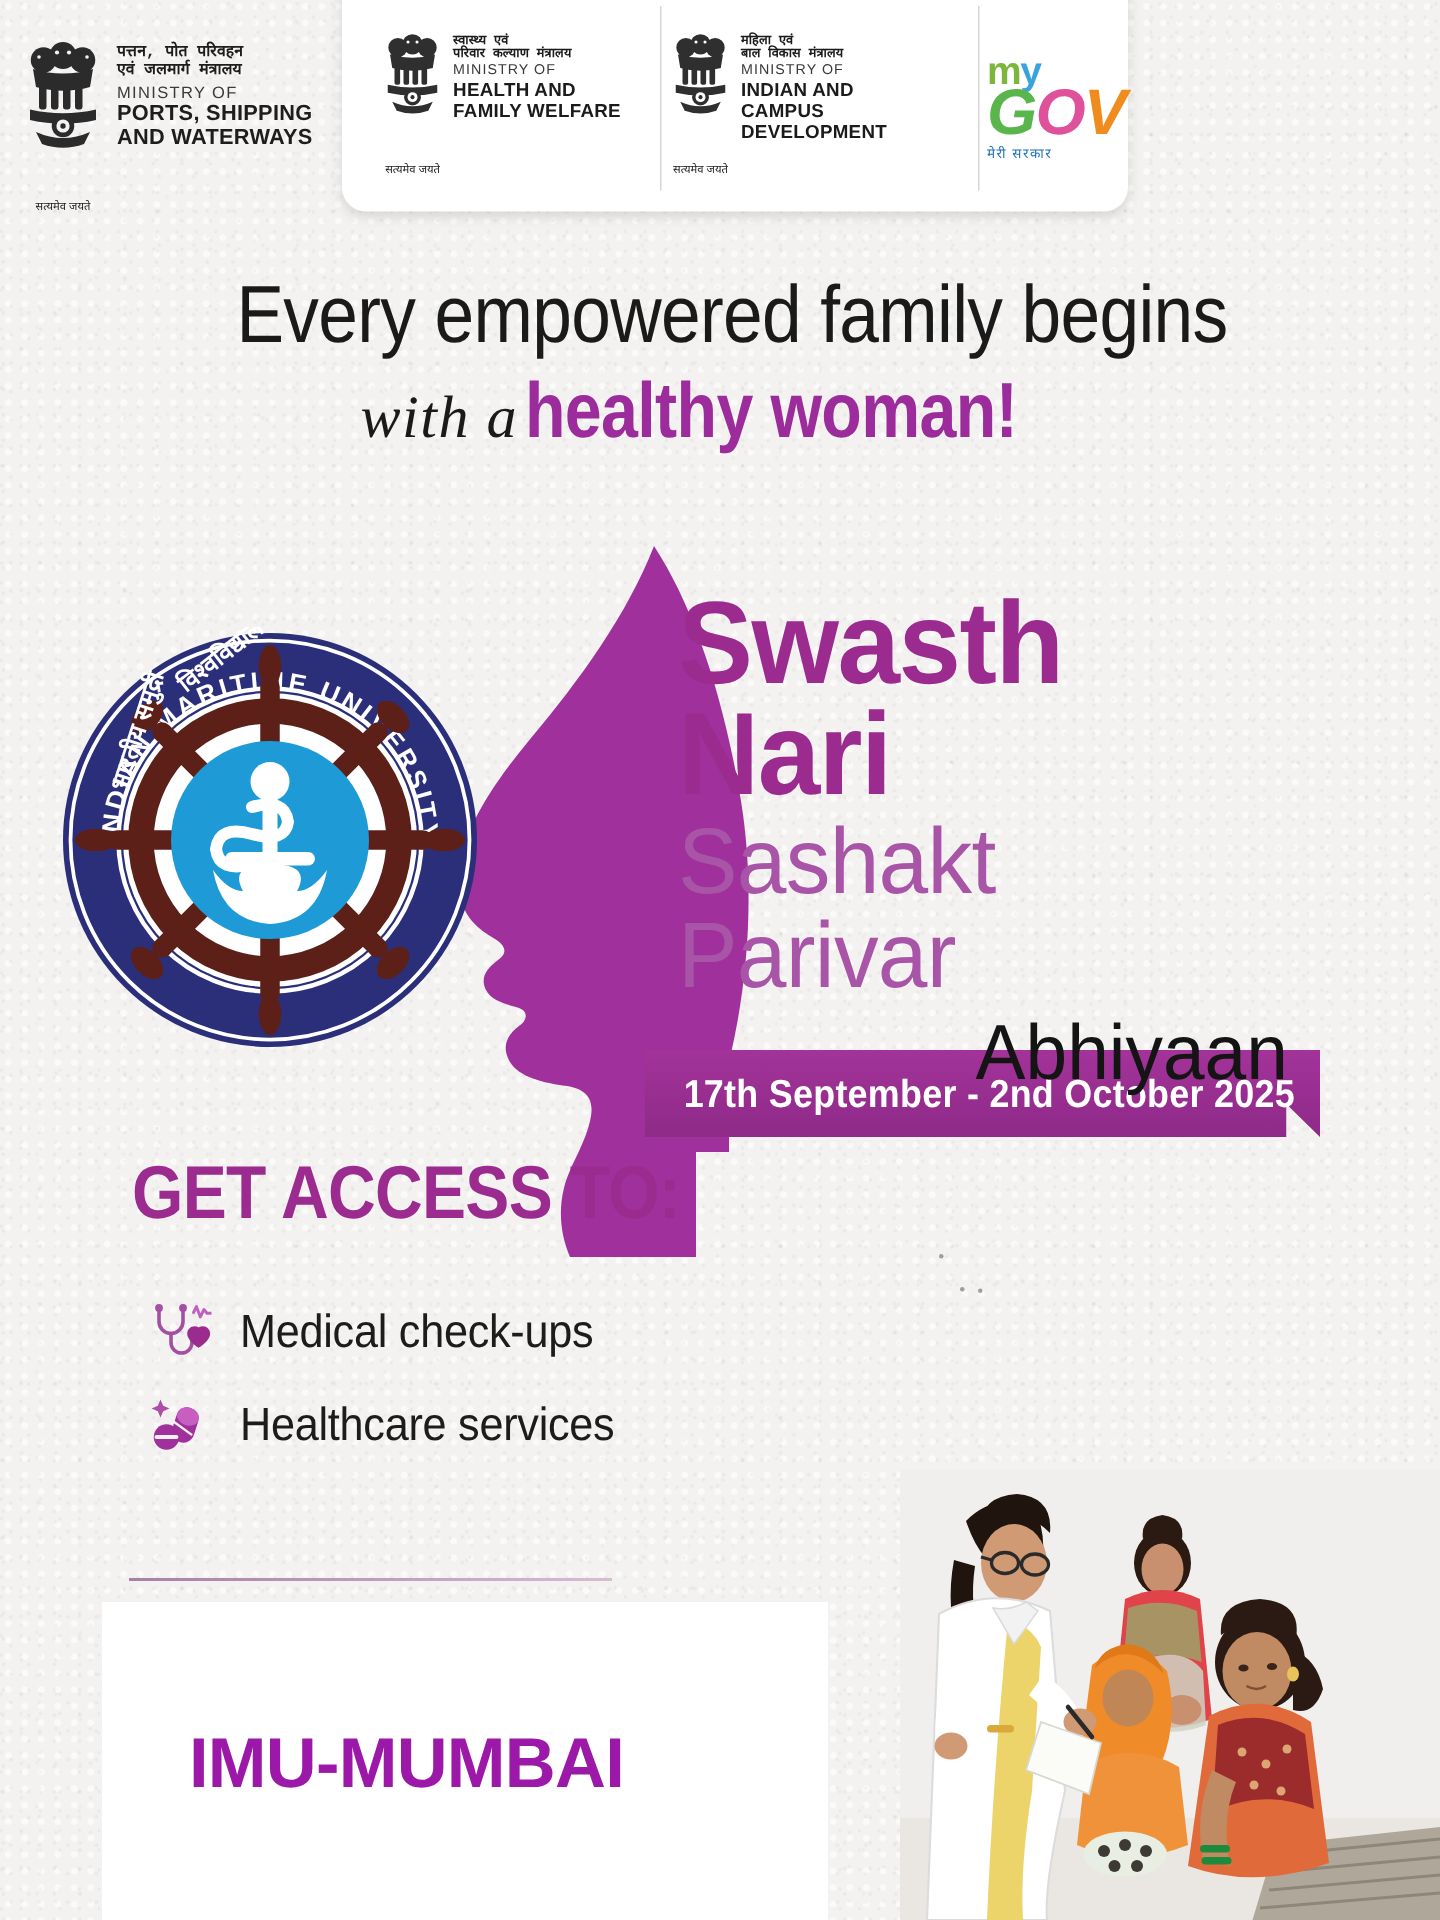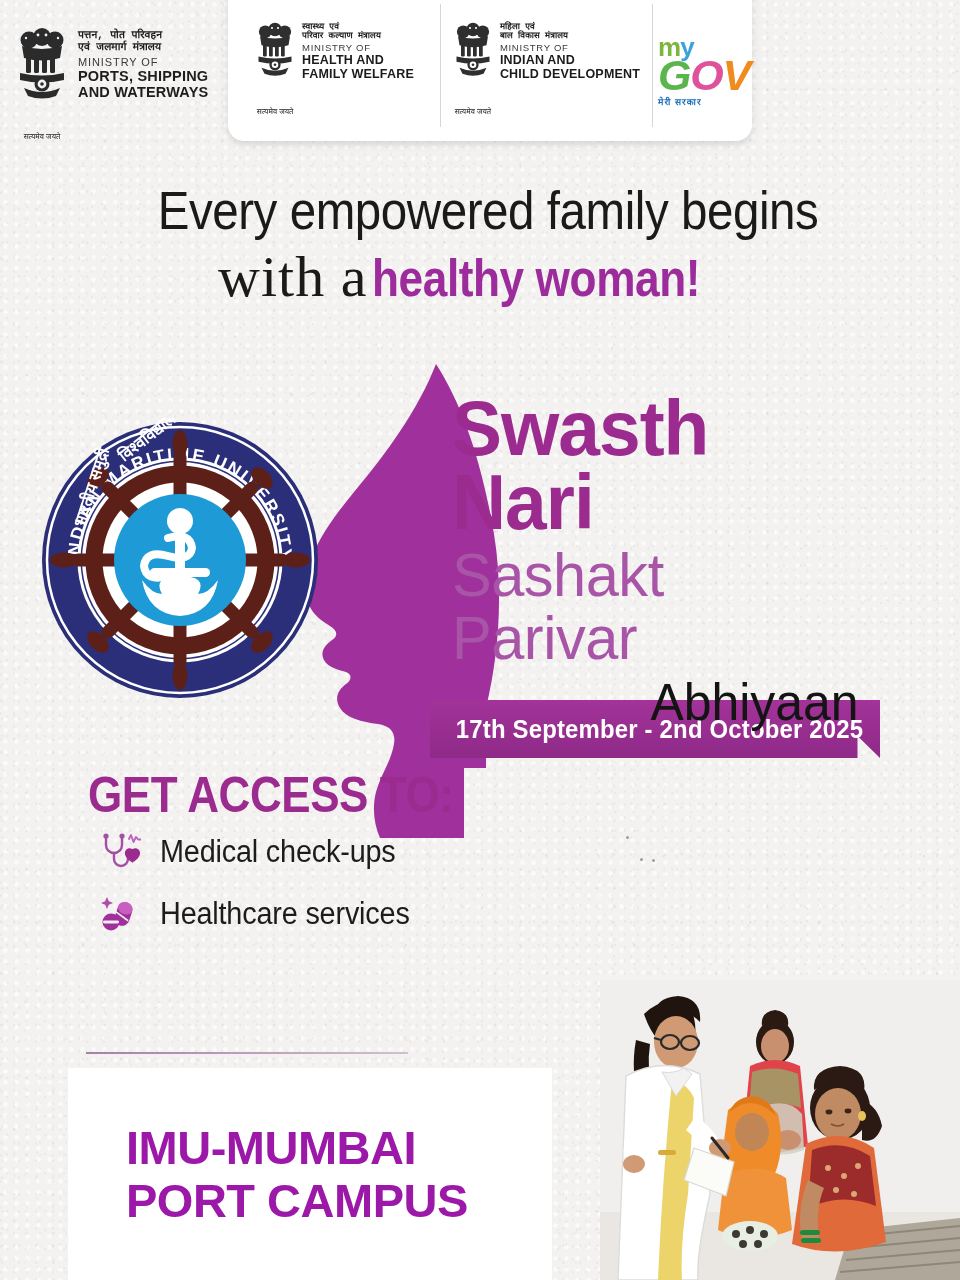--- a/index.html
+++ b/index.html
@@ -85,21 +85,21 @@
 
   
   .mygov-logo { text-align: left; line-height: 1; padding-top: 4px; }
   .mygov-my { font-size: 26px; font-weight: 700; letter-spacing: -1px; }
   .mygov-my .m { color: #7cb63c; }
   .mygov-my .y { color: #3aa3dc; }
   .mygov-gov { font-size: 43px; font-weight: 700; letter-spacing: -1.2px; margin-top: -6px; font-style: italic; }
   .mygov-gov .g { color: #5ab64c; }
   .mygov-gov .o { color: #e0519b; }
   .mygov-gov .v { color: #f08c1e; }
-  .mygov-sub { font-size: 9px; font-weight: 700; color: #1e70b8; margin-top: 1px; letter-spacing: 1px; }
+  .mygov-sub { font-size: 9px; font-weight: 400; color: #1e70b8; margin-top: 1px; letter-spacing: 1px; }
 
   
   .headline {
     position: absolute;
     left: 16px; right: 0; top: 182px;
     text-align: center;
   }
   .headline .l1 {
     font-family: "Liberation Sans Narrow", "Liberation Sans", sans-serif;
     font-size: 54px;
@@ -109,21 +109,22 @@
     transform: scaleX(.88);
     line-height: 1.05;
   }
   .headline .l2 {
     margin-top: 8px;
     line-height: 1.05;
     white-space: nowrap;
   }
   .headline .l2 .script {
     font-family: "Liberation Serif", serif;
-    font-size: 58px;
+    font-style: italic;
+    font-size: 40px;
     color: #1a1a1a;
     letter-spacing: 1px;
   }
   .headline .l2 .emph {
     font-family: "Liberation Sans Narrow", "Liberation Sans", sans-serif;
     font-size: 52px;
     font-weight: 700;
     color: #9c2b9c;
     letter-spacing: -0.5px;
     display: inline-block;
@@ -218,21 +219,21 @@
     font-size: 50px;
     font-weight: 700;
     color: #9c2b8f;
     letter-spacing: -.5px;
     transform: scaleX(.88);
     transform-origin: left center;
     white-space: nowrap;
   }
   .access-list {
     position: absolute;
-    left: 98px; top: 821px;
+    left: 98px; top: 857px;
     width: 640px;
   }
   .access-item {
     display: flex;
     align-items: center;
     gap: 18px;
     height: 62px;
   }
   .access-item .ico { flex: 0 0 44px; display: flex; align-items: center; justify-content: center; }
   .access-item .lbl {
@@ -391,21 +392,21 @@
               <path d="M10 62 Q28 70 46 62 L42 70 Q28 75 14 70 Z"></path>
             </g>
           </svg>
           <div class="satyamev">सत्यमेव जयते</div>
         </div>
         <div class="mtext">
           <div class="hindi-line">महिला एवं</div>
           <div class="hindi-line">बाल विकास मंत्रालय</div>
           <div class="min-of">MINISTRY OF</div>
           <div class="min-name">INDIAN AND</div>
-          <div class="min-name">CHILD DEVELOPMENT</div>
+          <div class="min-name">CAMPUS DEVELOPMENT</div>
         </div>
       </div>
     </div>
 
     <div class="gov-cell mygov">
       <div class="mygov-logo">
         <div class="mygov-my">
           <span class="m">m</span><span class="y">y</span>
         </div>
         <div class="mygov-gov">
@@ -569,21 +570,20 @@
       </span>
       <span class="lbl">Healthcare services</span>
     </div>
 
   </div>
 
   <div class="hr-divider"></div>
 
   <div class="campus-box">
     <div class="campus-line">IMU-MUMBAI</div>
-    <div class="campus-line">PORT CAMPUS</div>
   </div>
 
   <div class="photo">
     <svg width="360" height="300" viewBox="0 0 360 300">
 
       <rect width="360" height="300" fill="#f1efed"></rect>
       <rect x="0" y="232" width="360" height="68" fill="#eae7e2"></rect>
 
       <path d="M250 250 L360 238 L360 300 L235 300 Z" fill="#8f8573" opacity=".65"></path>
       <g stroke="#6e6554" stroke-width="2" opacity=".5">

